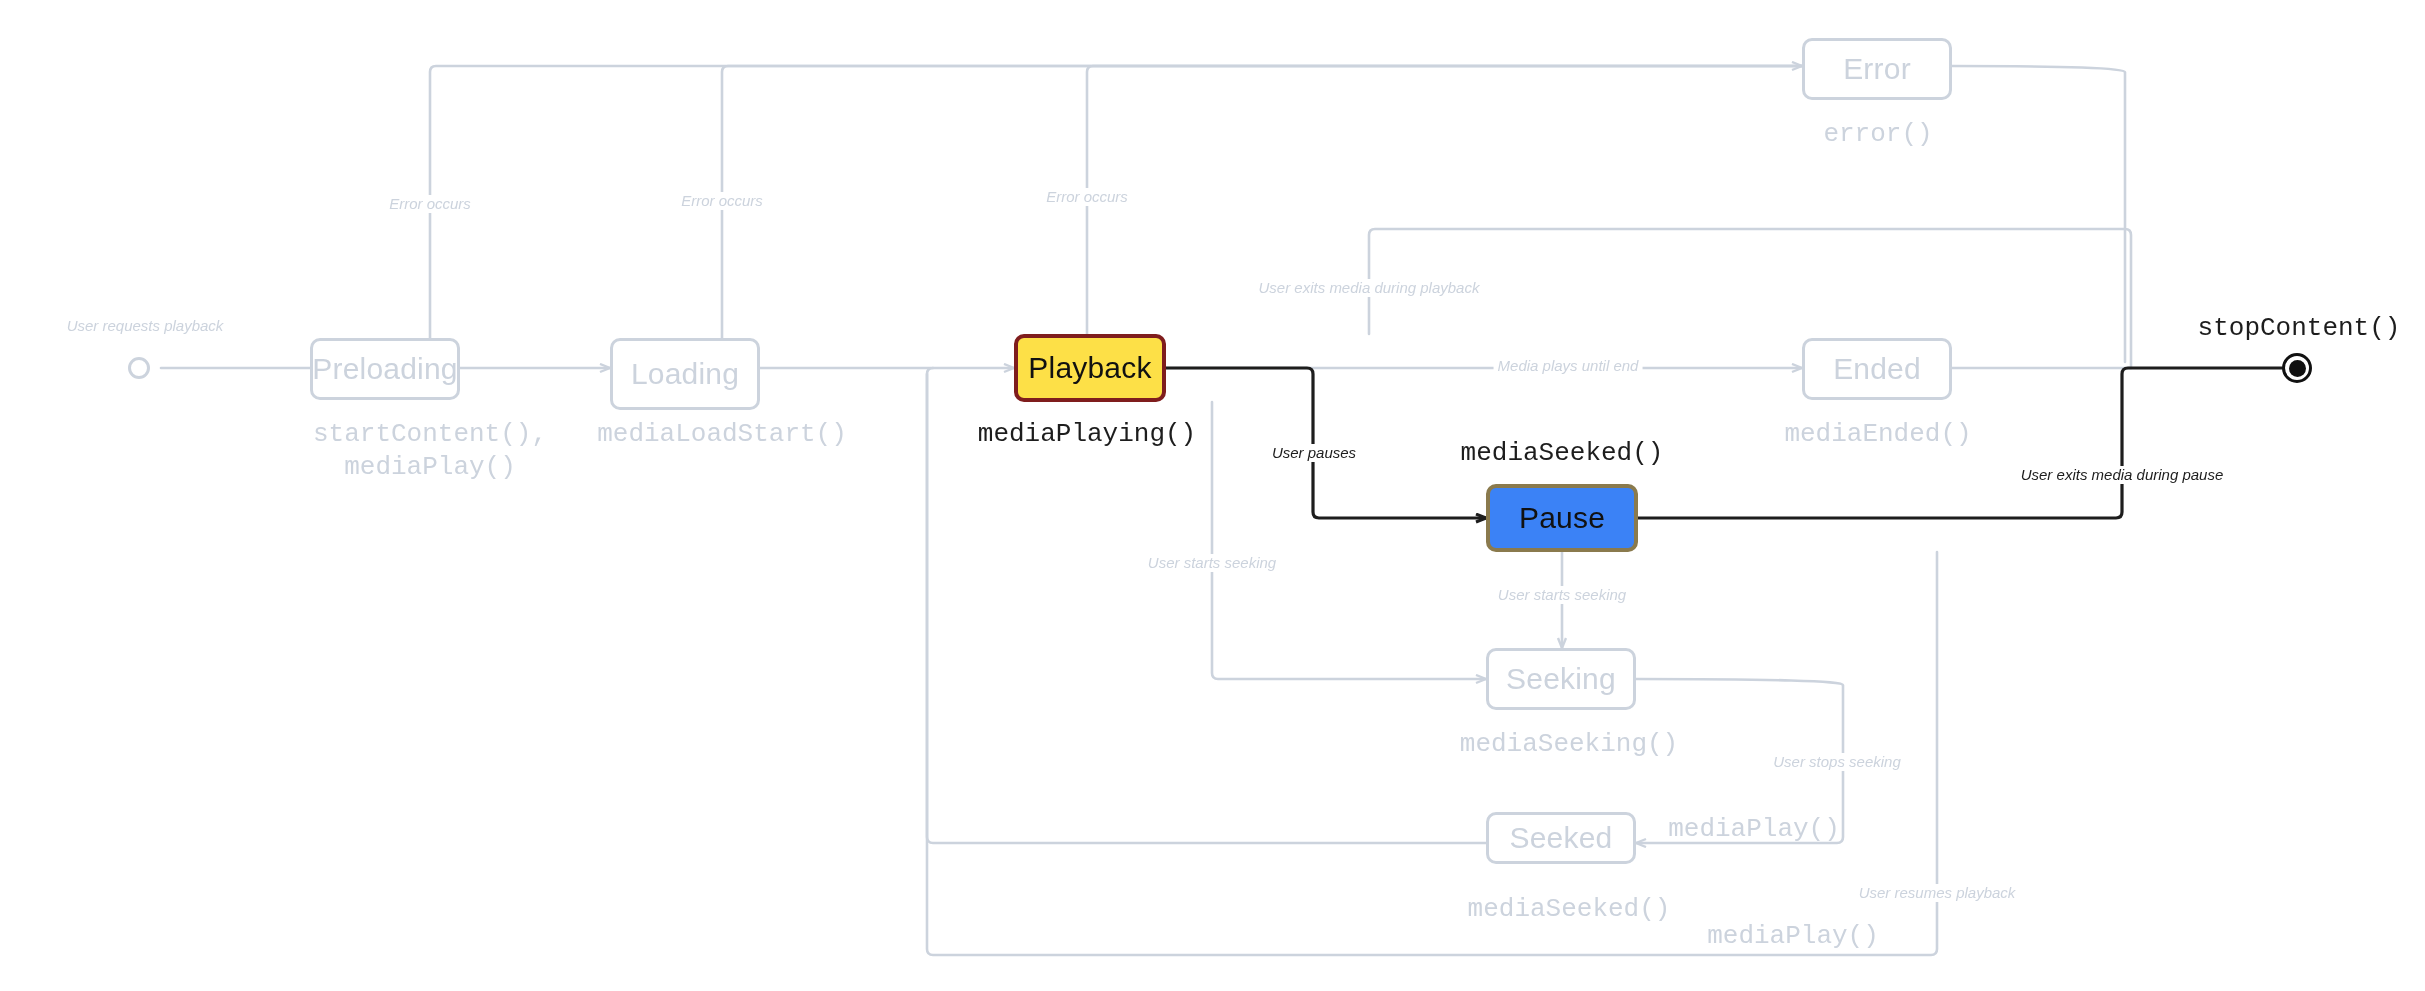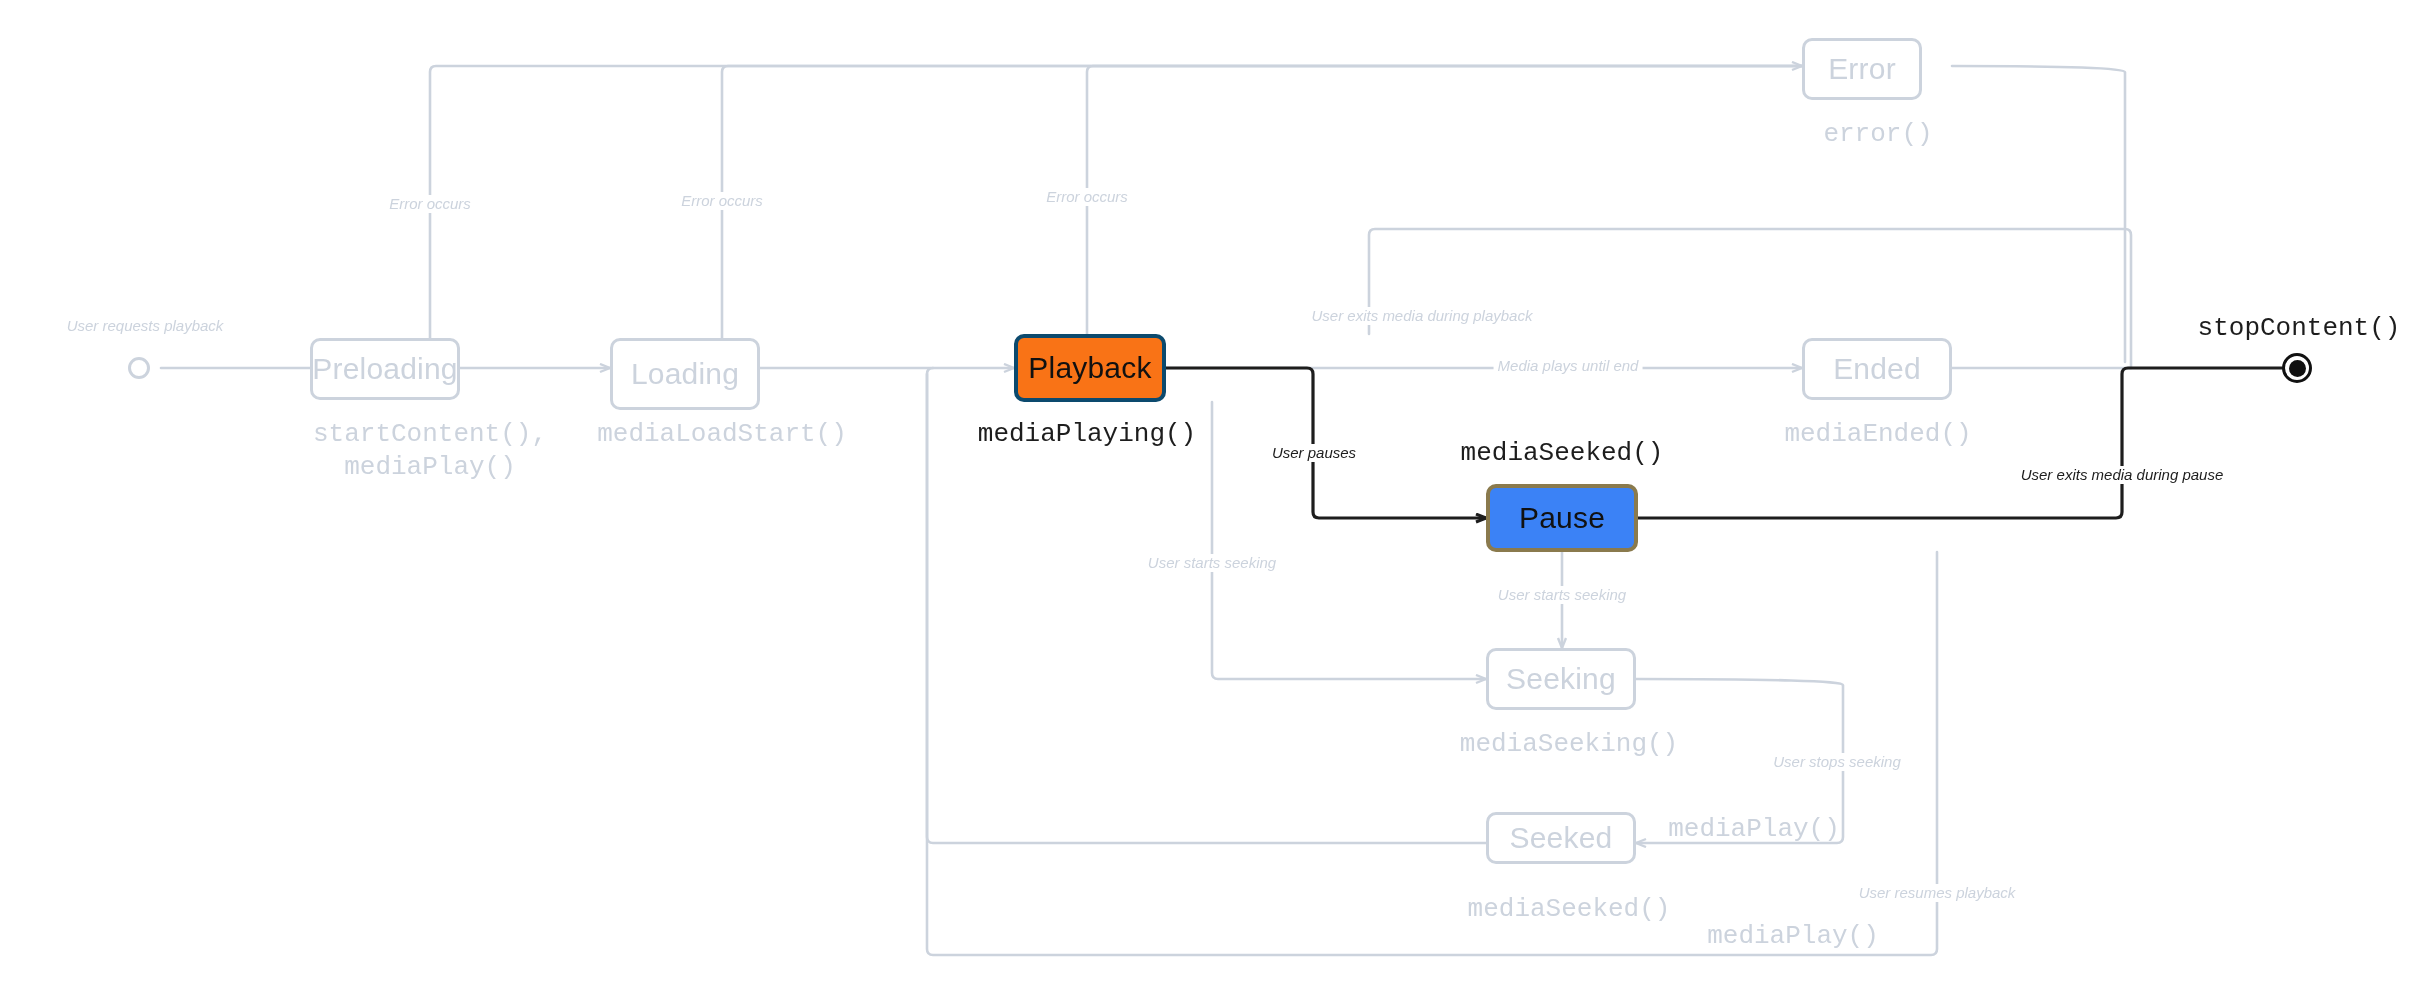--- a/index.html
+++ b/index.html
@@ -36,22 +36,22 @@
     font-size: 30px;
     letter-spacing: 0.2px;
     white-space: nowrap;
   }
   .node.dim {
     border: 3px solid #ccd3dd;
     background: #ffffff;
     color: #ccd3dd;
   }
   .node.playback {
-    border: 4px solid #0c4a6e;
-    background: #f97316;
+    border: 4px solid #7f1d1d;
+    background: #fde047;
     color: #111111;
     text-align: center;
   }
   .node.pause {
     border: 4px solid #8a7a4d;
     background: #3b82f6;
     color: #111111;
   }
   .callout {
     position: absolute;
@@ -161,21 +161,21 @@
   </div>
 
   <div class="node dim" style="left:610px; top:338px; width:150px; height:72px;">
     <span>Loading</span>
   </div>
 
   <div class="node playback" style="left:1014px; top:334px; width:152px; height:68px;">
     <span>Playback</span>
   </div>
 
-  <div class="node dim" style="left:1802px; top:38px; width:120px; height:62px;text-align:right;">
+  <div class="node dim" style="left:1802px; top:38px; width:150px; height:62px;text-align:right;">
     <span>Error</span>
   </div>
 
   <div class="node dim" style="left:1802px; top:338px; width:150px; height:62px;">
     <span>Ended</span>
   </div>
 
   <div class="node pause" style="left:1486px; top:484px; width:152px; height:68px;">
     <span>Pause</span>
   </div>
@@ -218,21 +218,21 @@
   <div class="callout dim" style="left:1793px; top:920px; transform:translateX(-50%);">mediaPlay()</div>
 
   <div class="edge-label dim" style="left:145px; top:317px; transform:translateX(-50%);">User requests playback</div>
 
   <div class="edge-label dim" style="left:430px; top:195px; transform:translateX(-50%);">Error occurs</div>
 
   <div class="edge-label dim" style="left:722px; top:192px; transform:translateX(-50%);">Error occurs</div>
 
   <div class="edge-label dim" style="left:1087px; top:188px; transform:translateX(-50%);">Error occurs</div>
 
-  <div class="edge-label dim" style="left:1422px; top:279px; transform:translateX(-50%);margin-top:28px;">User exits media during playback</div>
+  <div class="edge-label dim" style="left:1369px; top:279px; transform:translateX(-50%);">User exits media during playback</div>
 
   <div class="edge-label dim" style="left:1568px; top:357px; transform:translateX(-50%);">Media plays until end</div>
 
   <div class="edge-label active" style="left:1314px; top:444px; transform:translateX(-50%);">User pauses</div>
 
   <div class="edge-label active" style="left:2122px; top:466px; transform:translateX(-50%);">User exits media during pause</div>
 
   <div class="edge-label dim" style="left:1212px; top:554px; transform:translateX(-50%);">User starts seeking</div>
 
   <div class="edge-label dim" style="left:1562px; top:586px; transform:translateX(-50%);">User starts seeking</div>

